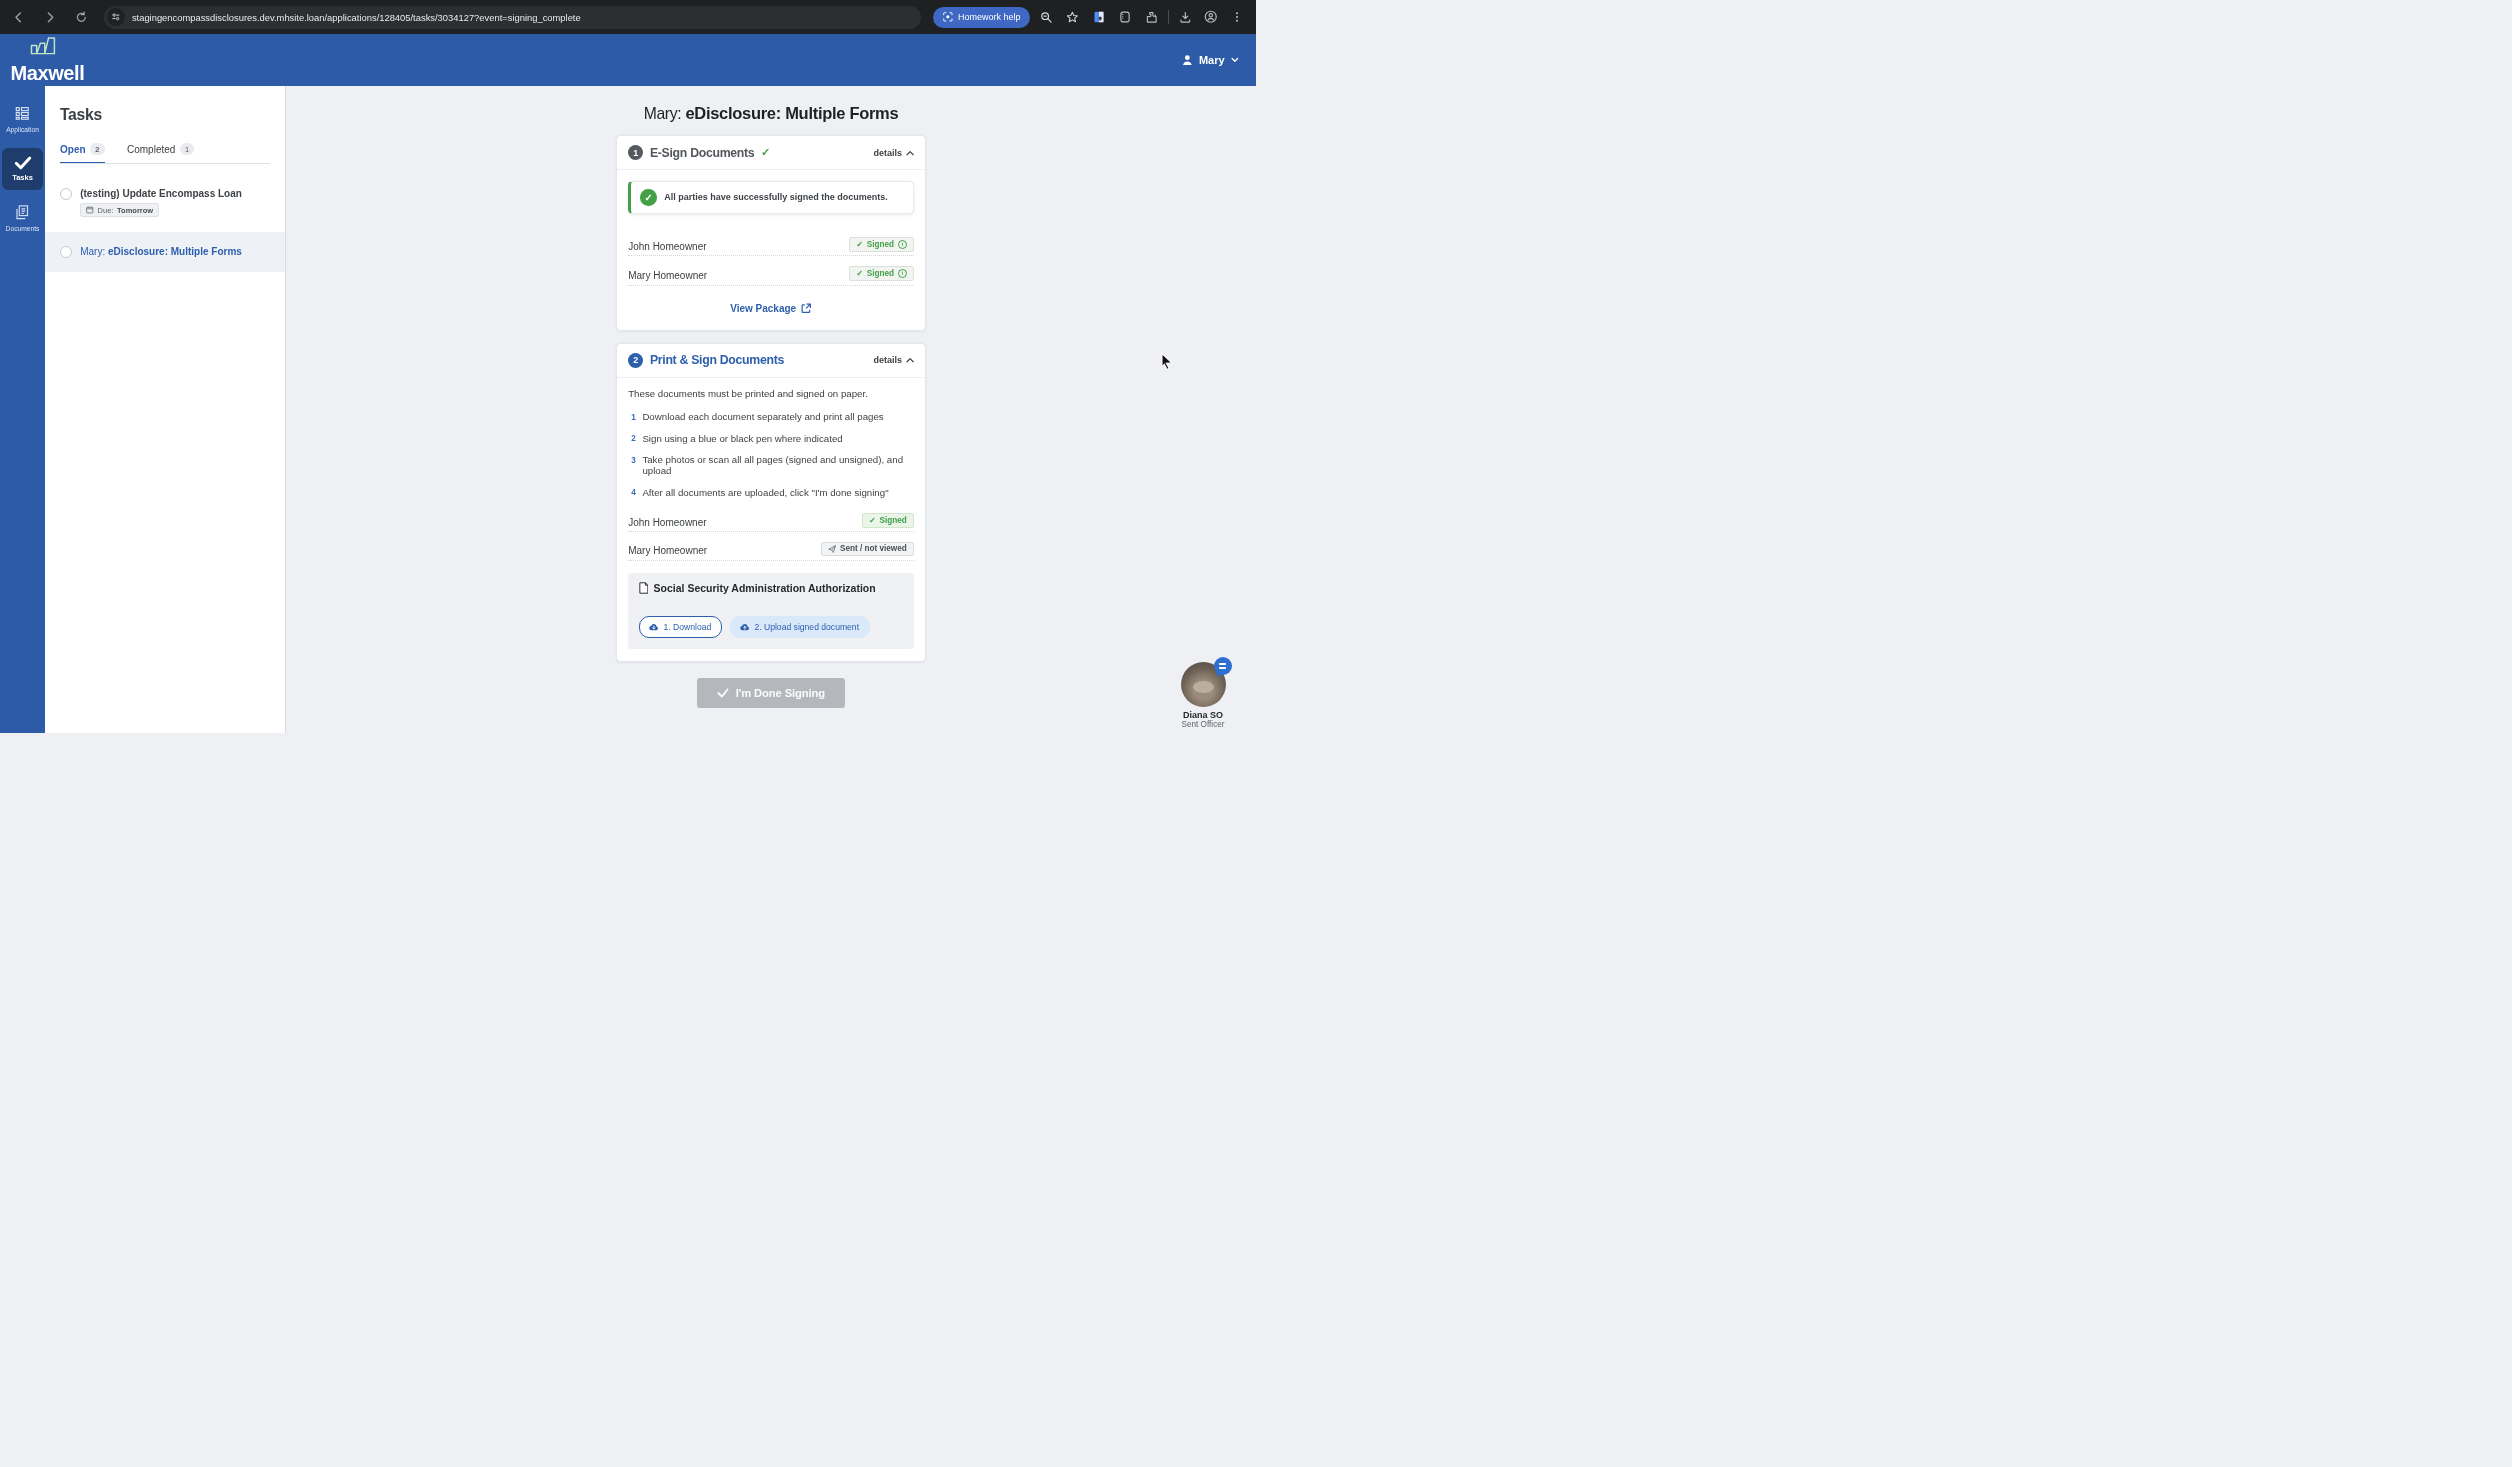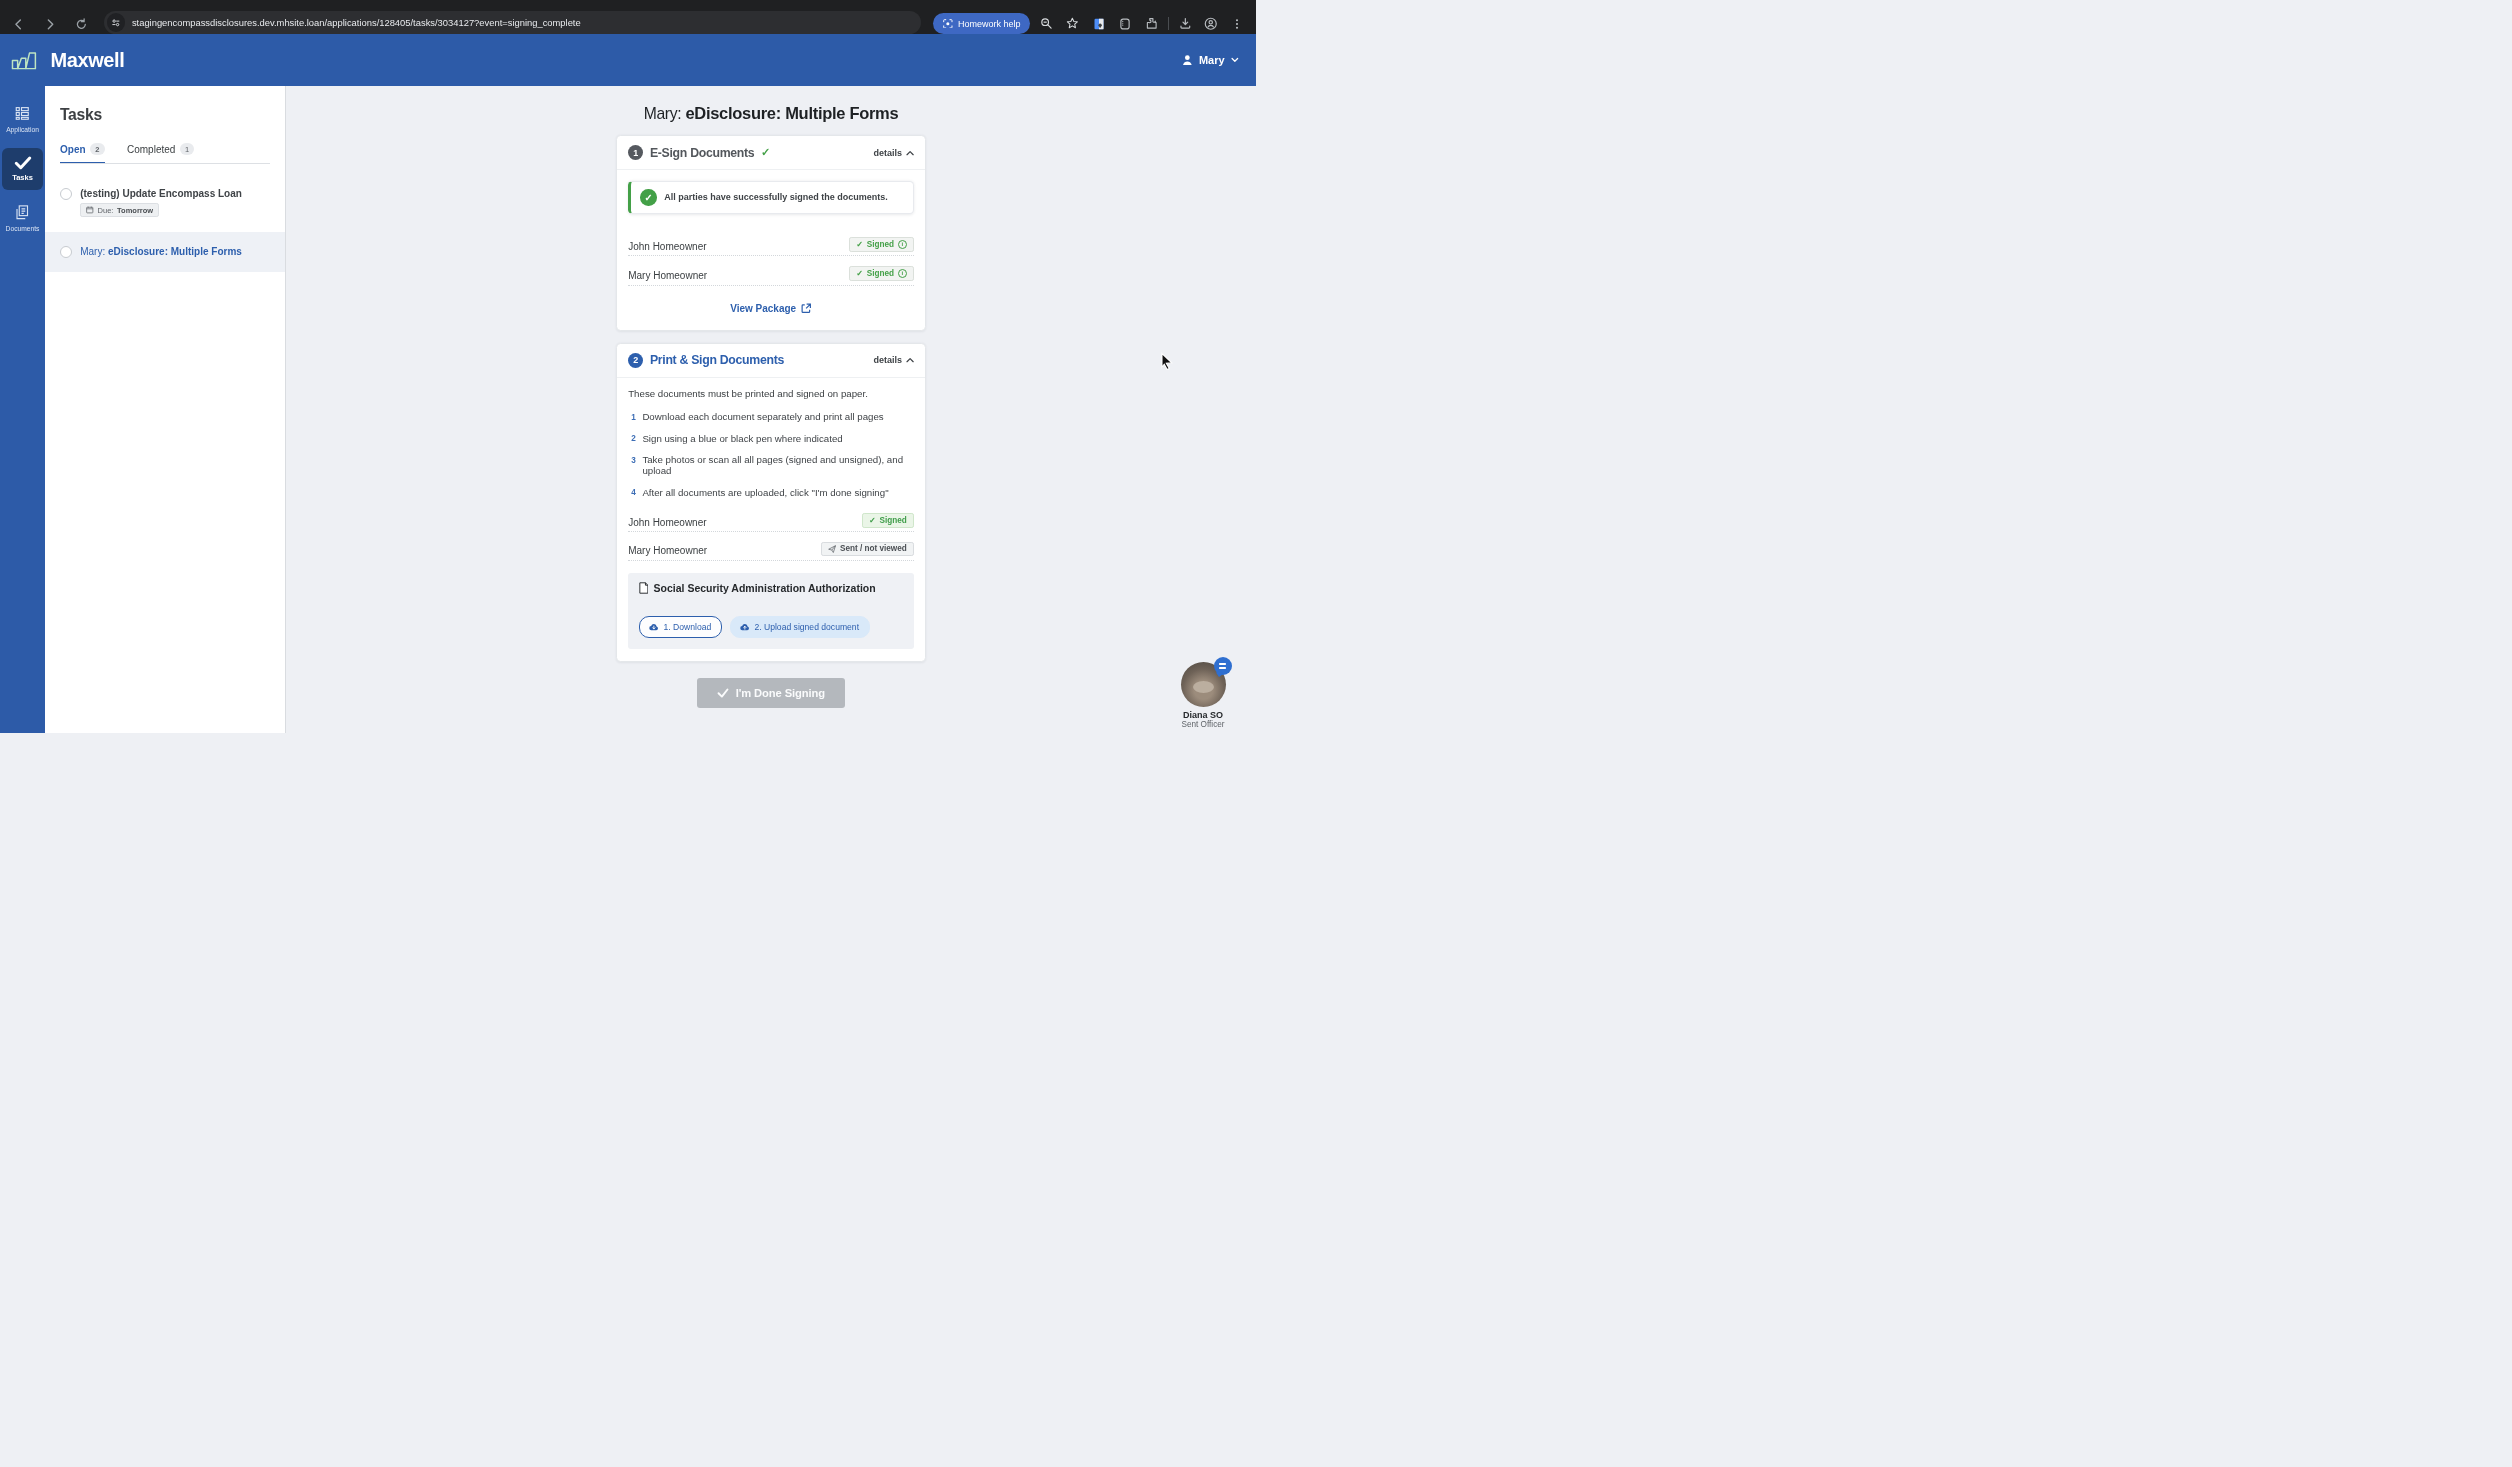--- a/index.html
+++ b/index.html
@@ -1,32 +1,32 @@
 <!DOCTYPE html>
 <html style="font-size:12px"><head>
 <meta charset="utf-8">
 <style>
   * { margin:0; padding:0; box-sizing:border-box; }
   html,body { width:1256px; height:734px; overflow:hidden; }
   body { font-family:"Liberation Sans", sans-serif; background:#eef0f4; position:relative; }
   .cond { letter-spacing:-0.3px; font-stretch:condensed; }
 
   
-  .browser-bar { height:34px; background:#1f2022; display:flex; align-items:flex-end; padding:0 9px; gap:12px; }
+  .browser-bar { height:34px; background:#1f2022; display:flex; align-items:center; padding:0 9px; gap:12px; }
   .nav-ic { width:19.5px; height:19.5px; display:flex; align-items:center; justify-content:center; color:#9aa0a6; flex:0 0 auto; }
   .url-pill { flex:1 1 auto; height:23px; background:#2d2e31; border-radius:12px; display:flex; align-items:center; gap:6.7px; padding:0 10.5px 0 3px; min-width:0; }
   .tune-circle { width:18.7px; height:18.7px; border-radius:50%; background:#202124; display:flex; align-items:center; justify-content:center; color:#d7dadd; flex:0 0 auto; }
   .url-text { color:#e8eaed; font-size:9.4px; white-space:nowrap; overflow:hidden; }
   .chrome-right { display:flex; align-items:center; gap:6.7px; flex:0 0 auto; }
   .hw-pill { height:21px; background:#3e68c3; border-radius:10.5px; color:#fff; font-size:9px; display:flex; align-items:center; gap:5.2px; padding:0 9.7px; font-weight:400; }
   .sep-v { width:0.7px; height:13.5px; background:#4a4d51; }
 
   
   .app-header { height:52px; background:#2d5ba8; display:flex; align-items:center; justify-content:space-between; padding:0 16.5px 0 10.5px; }
-  .brand { display:flex; align-items:center; gap:6px; }
+  .brand { display:flex; align-items:center; gap:6px;flex-direction:column; }
   .brand-name { color:#fff; font-size:20px; font-weight:700; letter-spacing:-0.4px; }
   .user-menu { display:flex; align-items:center; gap:5.2px; color:#fff; }
   .user-name { font-size:11px; font-weight:700; }
 
   
   .app-body { display:flex; height:647px; }
 
   
   .sidebar { width:45px; background:#2d5ba8; padding-top:12px; display:flex; flex-direction:column; gap:7.5px; flex:0 0 auto; }
   .side-item { height:42px; display:flex; flex-direction:column; align-items:center; justify-content:center; gap:3.7px; color:#d9e3f3; cursor:pointer; }

